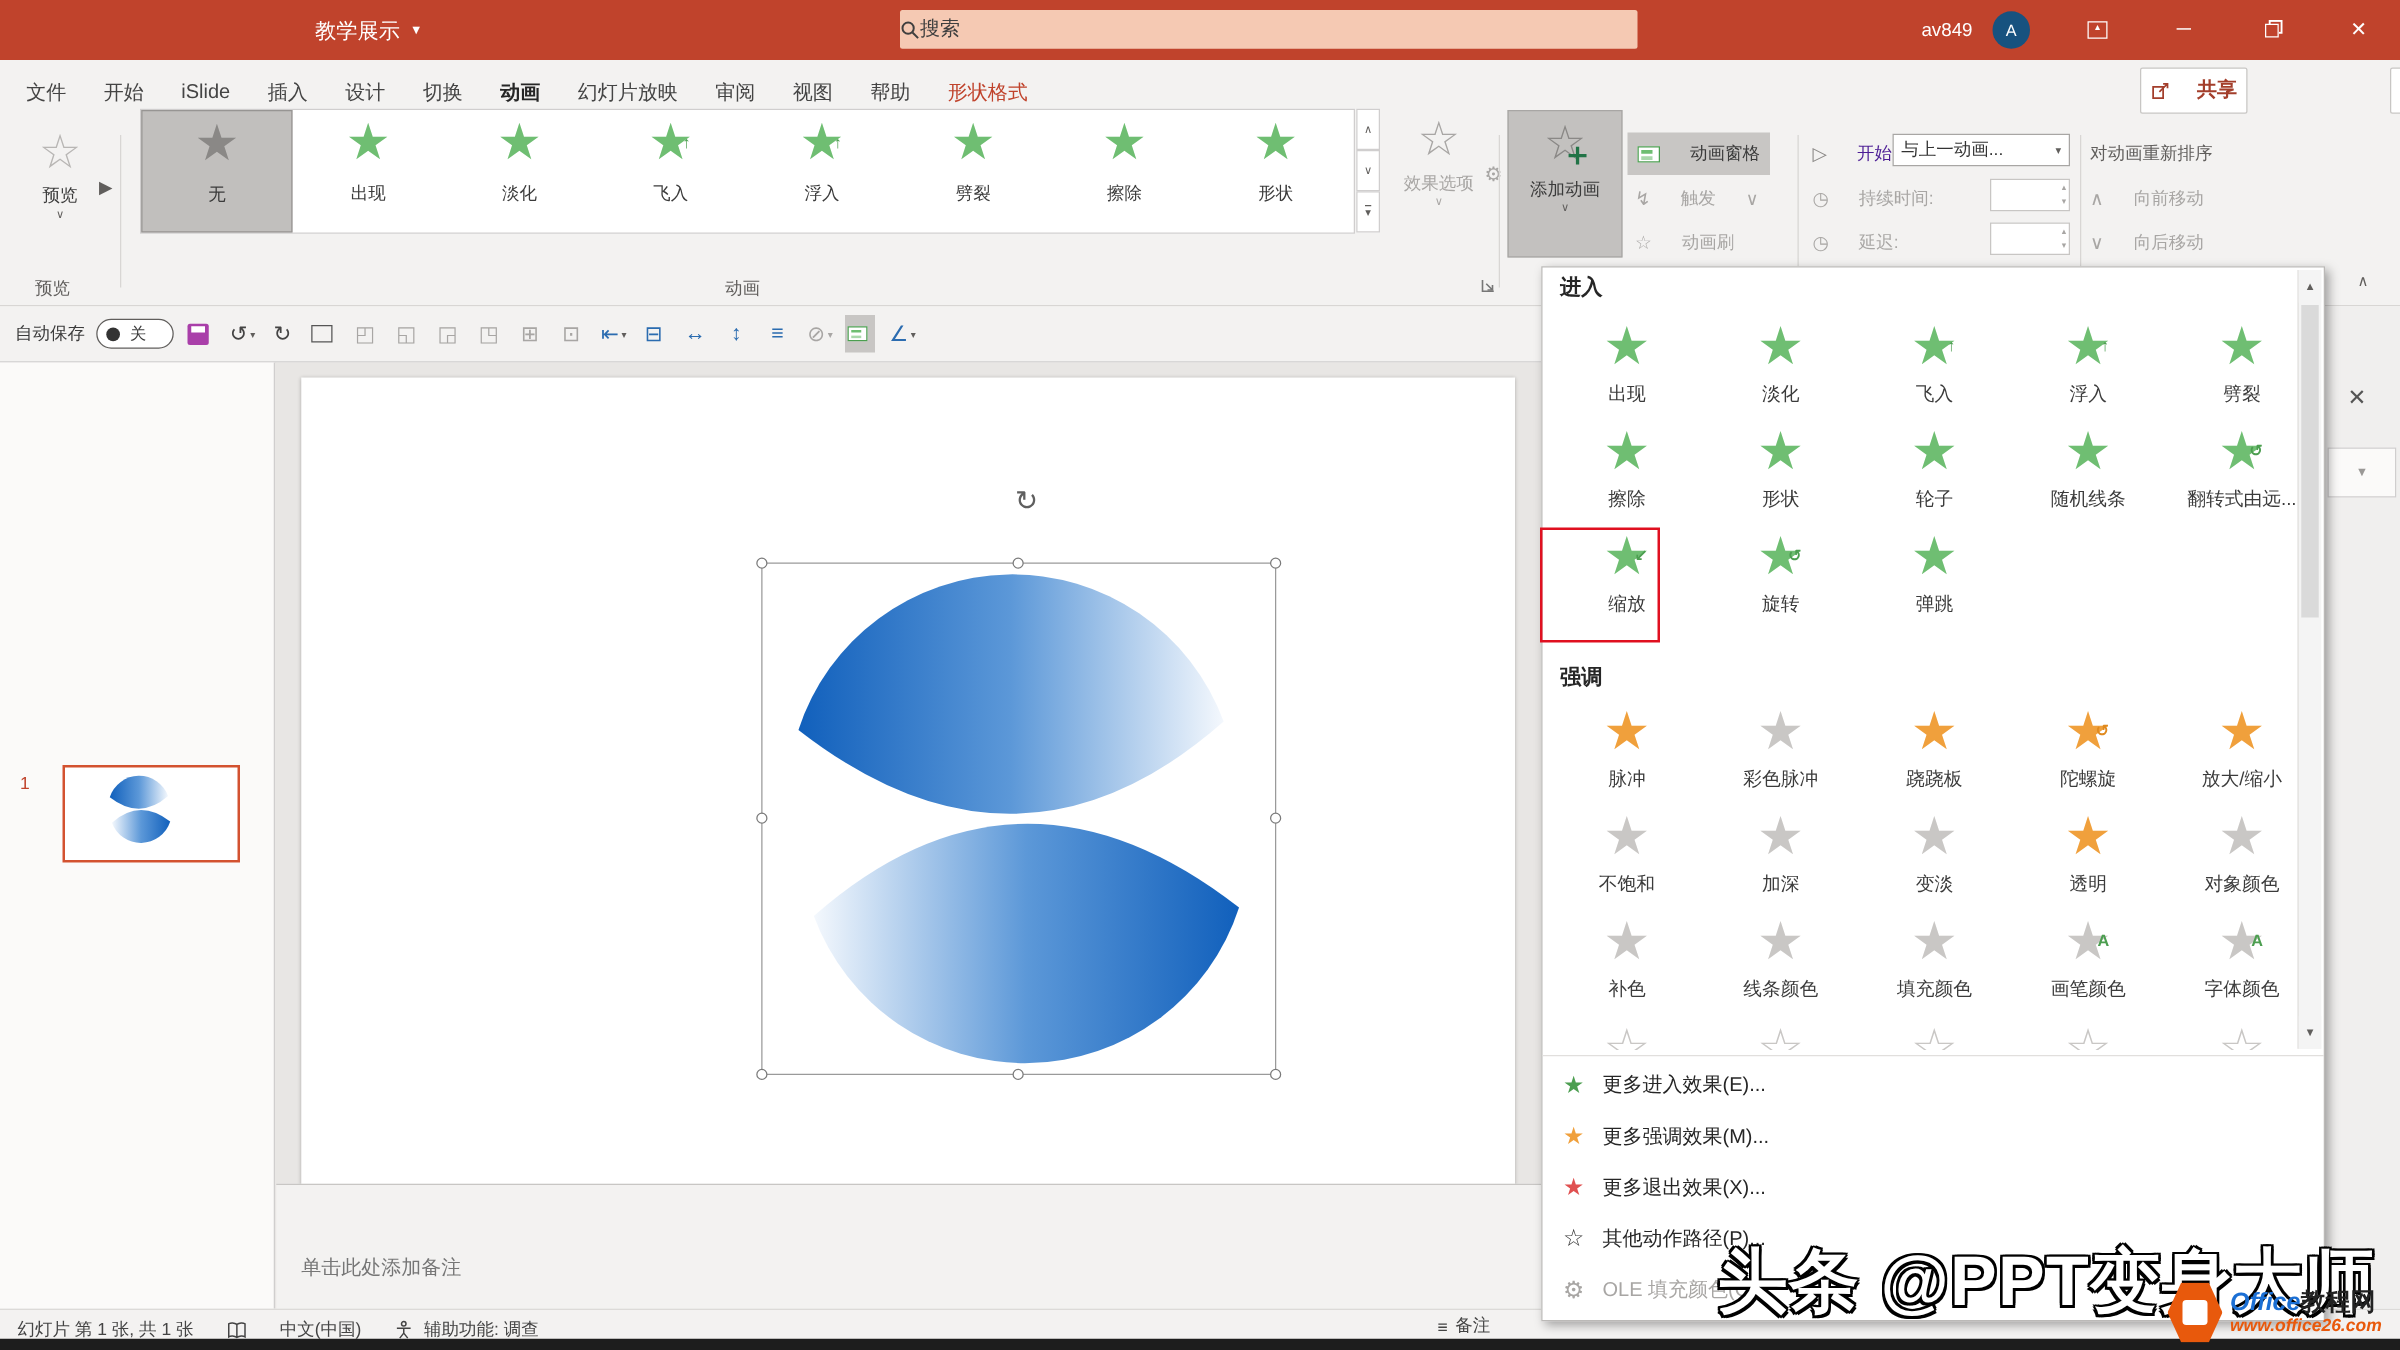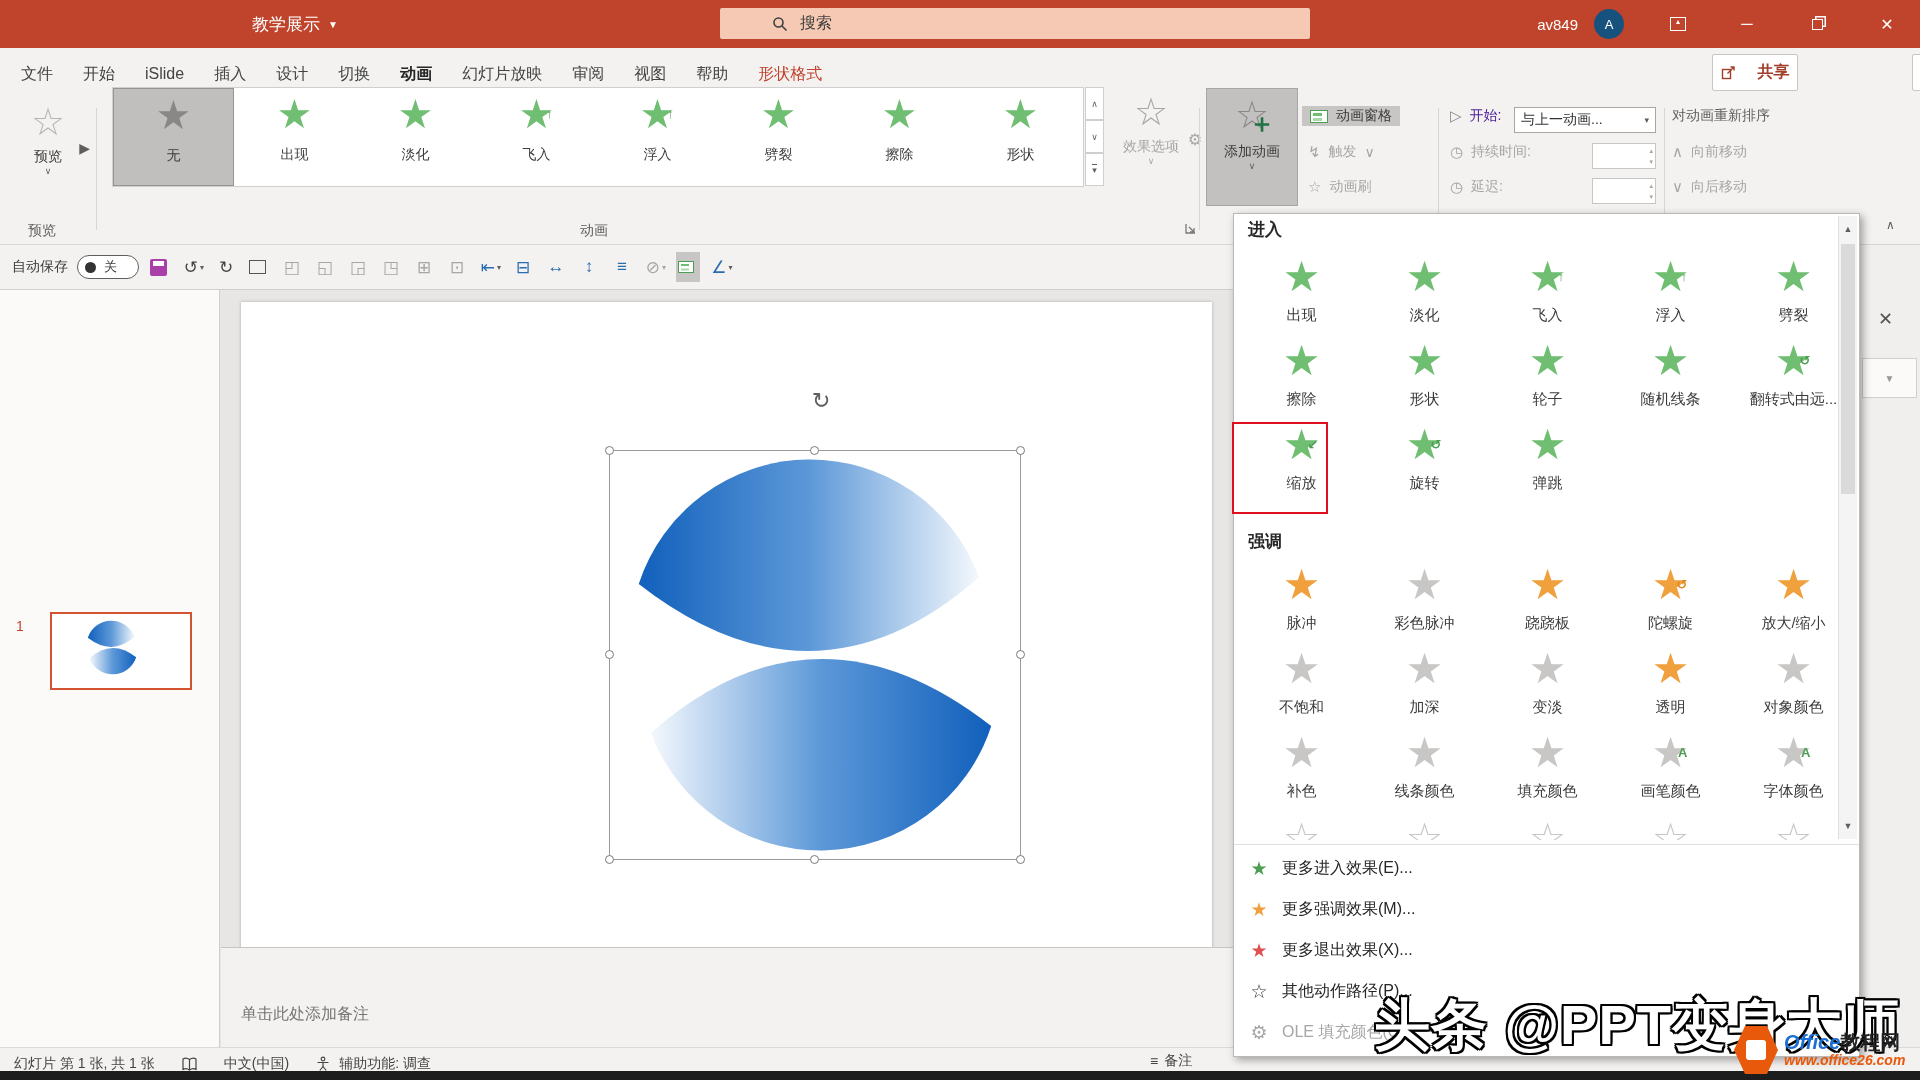--- a/index.html
+++ b/index.html
@@ -4,21 +4,21 @@
 <style>
   * { margin:0; padding:0; box-sizing:border-box; }
   html,body { width:1920px; height:1080px; overflow:hidden; }
   body { font-family:"Liberation Sans","DejaVu Sans",sans-serif; background:#E8E6E4; position:relative; }
   .abs { position:absolute; }
 
   
   #titlebar { position:absolute; left:0; top:0; width:1920px; height:48px; background:#C0432C; color:#fff; }
   #doc-title { position:absolute; left:180px; top:0; width:230px; height:48px; display:flex; align-items:center; justify-content:center; gap:8px; font-size:17px; }
   #doc-title .caret { font-size:10px; }
-  #search-box { position:absolute; left:720px; top:8px; width:590px; height:31px; background:#F5C9B3; border-radius:2px; display:flex; align-items:center; gap:12px; padding-left:52px; color:#3f3f3f; font-size:16px; }
+  #search-box { position:absolute; left:720px; top:8px; width:590px; height:31px; background:#F5C9B3; border-radius:2px; display:flex; align-items:center; color:#3f3f3f; font-size:16px; }
   #search-box svg { flex:0 0 auto; }
   #user-name { position:absolute; right:342px; top:0; height:48px; display:flex; align-items:center; font-size:15px; }
   #avatar { position:absolute; left:1594px; top:9px; width:30px; height:30px; border-radius:50%; background:#17527F; color:#fff; font-size:13px; display:flex; align-items:center; justify-content:center; }
   .winbtn { position:absolute; top:0; width:46px; height:48px; display:flex; align-items:center; justify-content:center; color:#fff; font-size:16px; }
   #ribbon-opts-btn { left:1655px; }
   #ribbon-opts-btn .boxarr { width:16px; height:14px; border:1.5px solid #fff; display:flex; align-items:flex-start; justify-content:center; font-size:8px; line-height:8px; }
   #min-btn { left:1724px; } #restore-btn { left:1794px; } #close-btn { left:1864px; }
   #restore-btn .rest { width:11px; height:11px; border:1.5px solid #fff; box-shadow:3px -3px 0 -1.5px #C0432C, 3px -3px 0 0 #fff; }
 
   
@@ -48,21 +48,21 @@
   .none .star { color:#8A8886; }
   .deco { position:absolute; top:0px; right:2px; font-size:13px; color:#4C9E50; font-weight:bold; }
   .orange .deco { color:#E08A1E; }
   #gal-scroll { position:absolute; left:1085px; top:-13px; width:19px; }
   #gal-scroll .sbtn { width:19px; height:33px; border:1px solid #D0CECE; background:#fff; display:flex; align-items:center; justify-content:center; font-size:9px; color:#605E5C; }
   #gal-scroll .sbtn.more span { border-top:1px solid #605E5C; }
   #effect-options { left:1106px; top:-10px; width:90px; }
   #add-animation { left:1206px; top:-12px; width:92px; height:118px; background:#C3C1BF; border:1px solid #A8A6A4; padding-top:4px; }
   .addicon { position:relative; font-size:38px; line-height:44px; color:#8A8886; height:50px; }
   .addicon .plus { position:absolute; right:-6px; bottom:-2px; font-size:26px; font-weight:bold; color:#217346; }
-  .rrow { position:absolute; height:20px; display:flex; align-items:center; gap:8px; font-size:14px; color:#3b3b3b; }
+  .rrow { position:absolute; height:34px; display:flex; align-items:center; gap:24px; font-size:14px; color:#3b3b3b; }
   .rrow .icon { font-size:15px; }
   .hl-row { background:#C8C6C4; padding:0 8px; }
   #pane-icon { width:18px; height:13px; border:1.5px solid #4C9E50; position:relative; background:#fff; }
   #pane-icon::before { content:""; position:absolute; left:2px; top:2px; width:9px; height:3px; background:#6FBE72; box-shadow:0 5px 0 0 #A9D8AB; }
   .combo { height:26px; background:#fff; border:1px solid #A8A6A4; display:flex; align-items:center; justify-content:space-between; padding:0 6px; font-size:14px; color:#333; }
   .combo .caret { font-size:9px; color:#605E5C; }
   .spin { width:64px; height:26px; background:#fff; border:1px solid #C8C6C4; position:relative; }
   .spin::after { content:"▴\A▾"; white-space:pre; position:absolute; right:2px; top:1px; font-size:7px; line-height:11px; color:#A8A6A4; }
   .grplabel { position:absolute; top:122px; font-size:14px; color:#605E5C; }
   #collapse-chev { position:absolute; left:1886px; top:118px; font-size:12px; color:#605E5C; }

